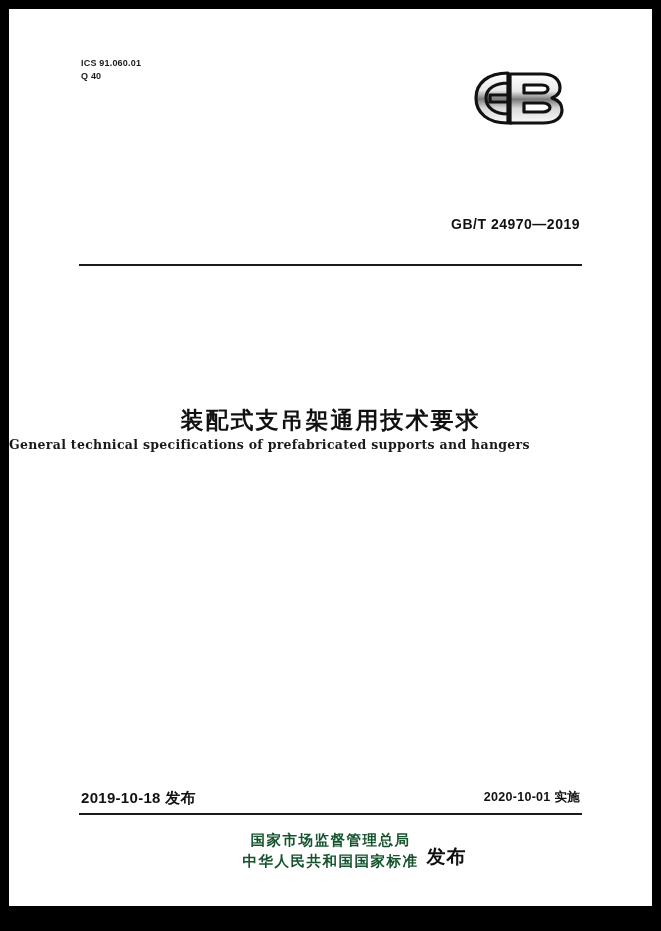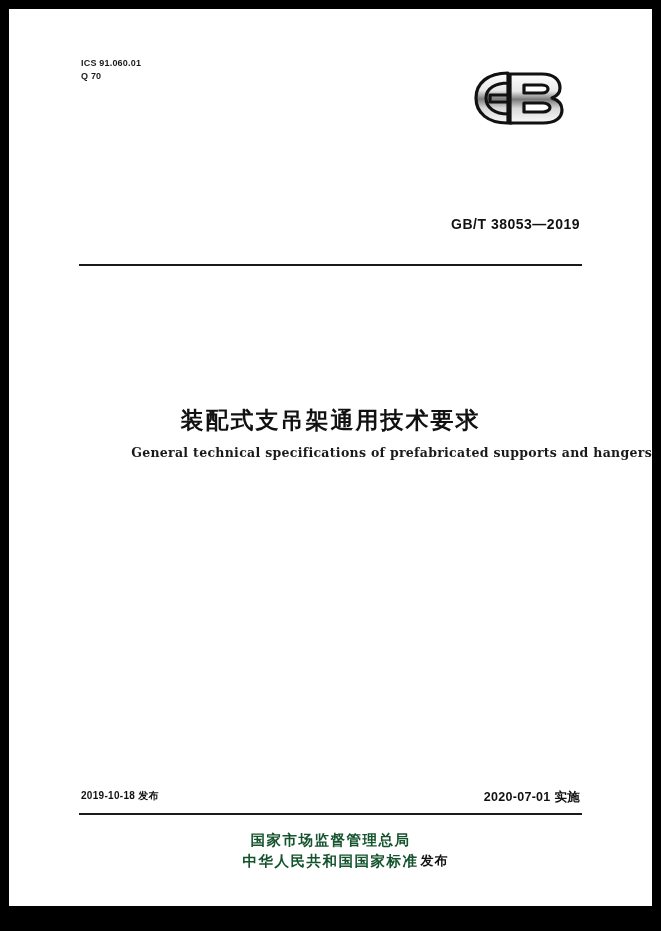--- a/index.html
+++ b/index.html
@@ -100,44 +100,43 @@
     color: #111111;
     letter-spacing: 2px;
     white-space: nowrap;
     margin-top: 32px;
   }
   .doc-title-en {
     position: absolute;
     left: 0;
     right: 0;
     top: 428px;
-    text-align: right;
+    text-align: left;
     font-family: "DejaVu Serif", "Liberation Serif", serif;
     font-size: 12.5px;
     font-weight: bold;
     color: #1a1a1a;
     letter-spacing: 0.3px;
     white-space: nowrap;
-    margin-top: 8px;
   }
 
   
   .date-row {
     position: absolute;
     left: 72px;
     right: 72px;
     top: 780px;
     height: 18px;
   }
   .date-issue {
     position: absolute;
     left: 0;
     top: 0;
     font-family: "Liberation Sans", sans-serif;
-    font-size: 10px;
+    font-size: 15px;
     font-weight: bold;
     color: #111111;
     letter-spacing: 0.3px;
     white-space: nowrap;
   }
   .date-effective {
     position: absolute;
     right: 0;
     top: 0;
     font-family: "Liberation Sans", sans-serif;
@@ -176,37 +175,37 @@
     font-weight: bold;
     color: #14532d;
     letter-spacing: 1.5px;
     line-height: 1.45;
     white-space: nowrap;
   }
   .issuer-publish {
     position: absolute;
     left: 100%;
     bottom: 1px;
-    margin-left: 2px;
-    font-family: "DejaVu Serif", "Liberation Serif", serif;
-    font-size: 13px;
+    margin-left: 8px;
+    font-family: "DejaVu Serif", "Liberation Serif", serif;
+    font-size: 19px;
     font-weight: bold;
     color: #111111;
     letter-spacing: 1px;
     white-space: nowrap;
   }
 </style>
 </head>
 <body>
 
 <div class="page">
 
   <div class="ics-block">
     <div class="ics-line">ICS 91.060.01</div>
-    <div class="ics-line">Q 70</div>
+    <div class="ics-line">Q 40</div>
   </div>
 
   <div class="gb-logo">
     <svg width="130" height="74" viewBox="0 0 130 74" xmlns="http://www.w3.org/2000/svg">
       <defs>
         <linearGradient id="gbgrad" x1="0" y1="0" x2="0" y2="1">
           <stop offset="0%" stop-color="#ffffff"></stop>
           <stop offset="35%" stop-color="#e8e8e8"></stop>
           <stop offset="52%" stop-color="#7a7a7a"></stop>
           <stop offset="70%" stop-color="#d8d8d8"></stop>
@@ -214,30 +213,30 @@
         </linearGradient>
       </defs>
       <g stroke="#111111" stroke-width="3.2" fill="url(#gbgrad)" stroke-linejoin="round">
         <path d="M58 12 C38 12, 26 22, 26 37 C26 52, 38 62, 57 62 C66 62, 58 62, 58 62 L58 41 L40 41 L40 34 L58 34 L58 22 C46 22, 36 27, 36 37 C36 47, 45 53, 58 53 Z"></path>
         <path d="M60 13 L92 13 C104 13, 110 19, 110 27 C110 32, 107 35, 102 37 C108 39, 112 43, 112 49 C112 57, 105 62, 93 62 L60 62 Z M74 24 L74 32 L92 32 C96 32, 98 30, 98 28 C98 26, 96 24, 92 24 Z M74 42 L74 51 L93 51 C97 51, 100 49, 100 46.5 C100 44, 97 42, 93 42 Z"></path>
       </g>
     </svg>
   </div>
 
 
-  <div class="std-number">GB/T 38053—2019</div>
+  <div class="std-number">GB/T 24970—2019</div>
 
   <div class="header-rule"></div>
 
   <div class="doc-title-cn">装配式支吊架通用技术要求</div>
   <div class="doc-title-en">General technical specifications of prefabricated supports and hangers</div>
 
   <div class="date-row">
     <div class="date-issue">2019-10-18 发布</div>
-    <div class="date-effective">2020-07-01 实施</div>
+    <div class="date-effective">2020-10-01 实施</div>
   </div>
 
   <div class="footer-rule"></div>
 
   <div class="issuer-block">
     <span class="issuer-rows">
       <span class="issuer-line">国家市场监督管理总局</span><br>
       <span class="issuer-line">中华人民共和国国家标准</span>
       <span class="issuer-publish">发布</span>
     </span>

